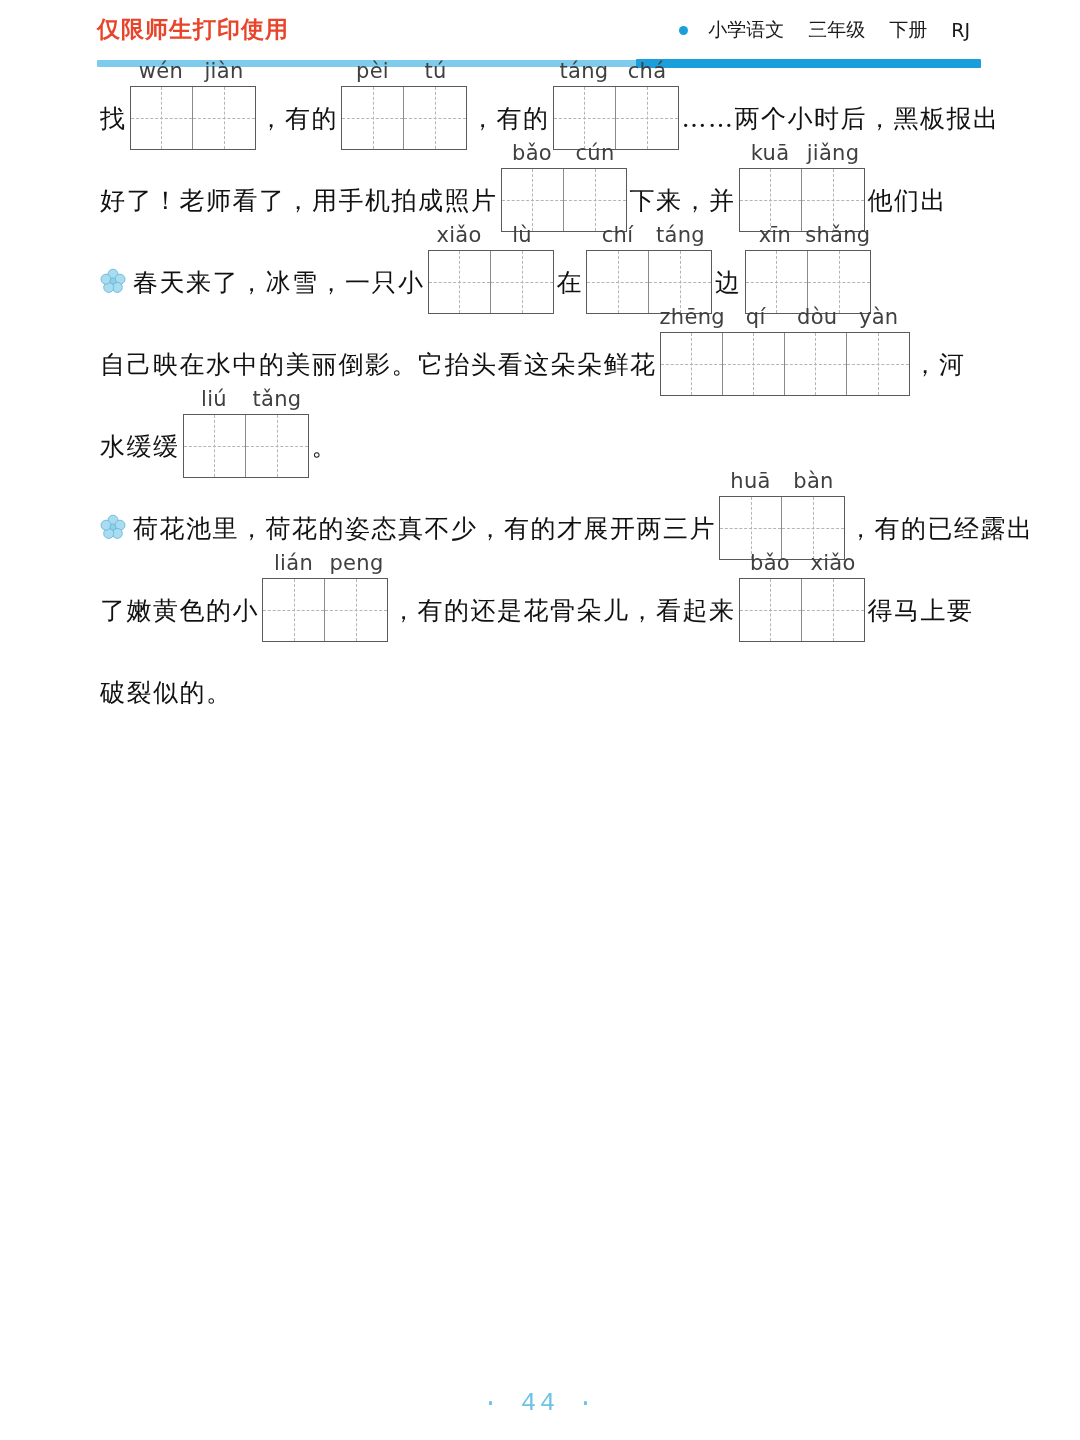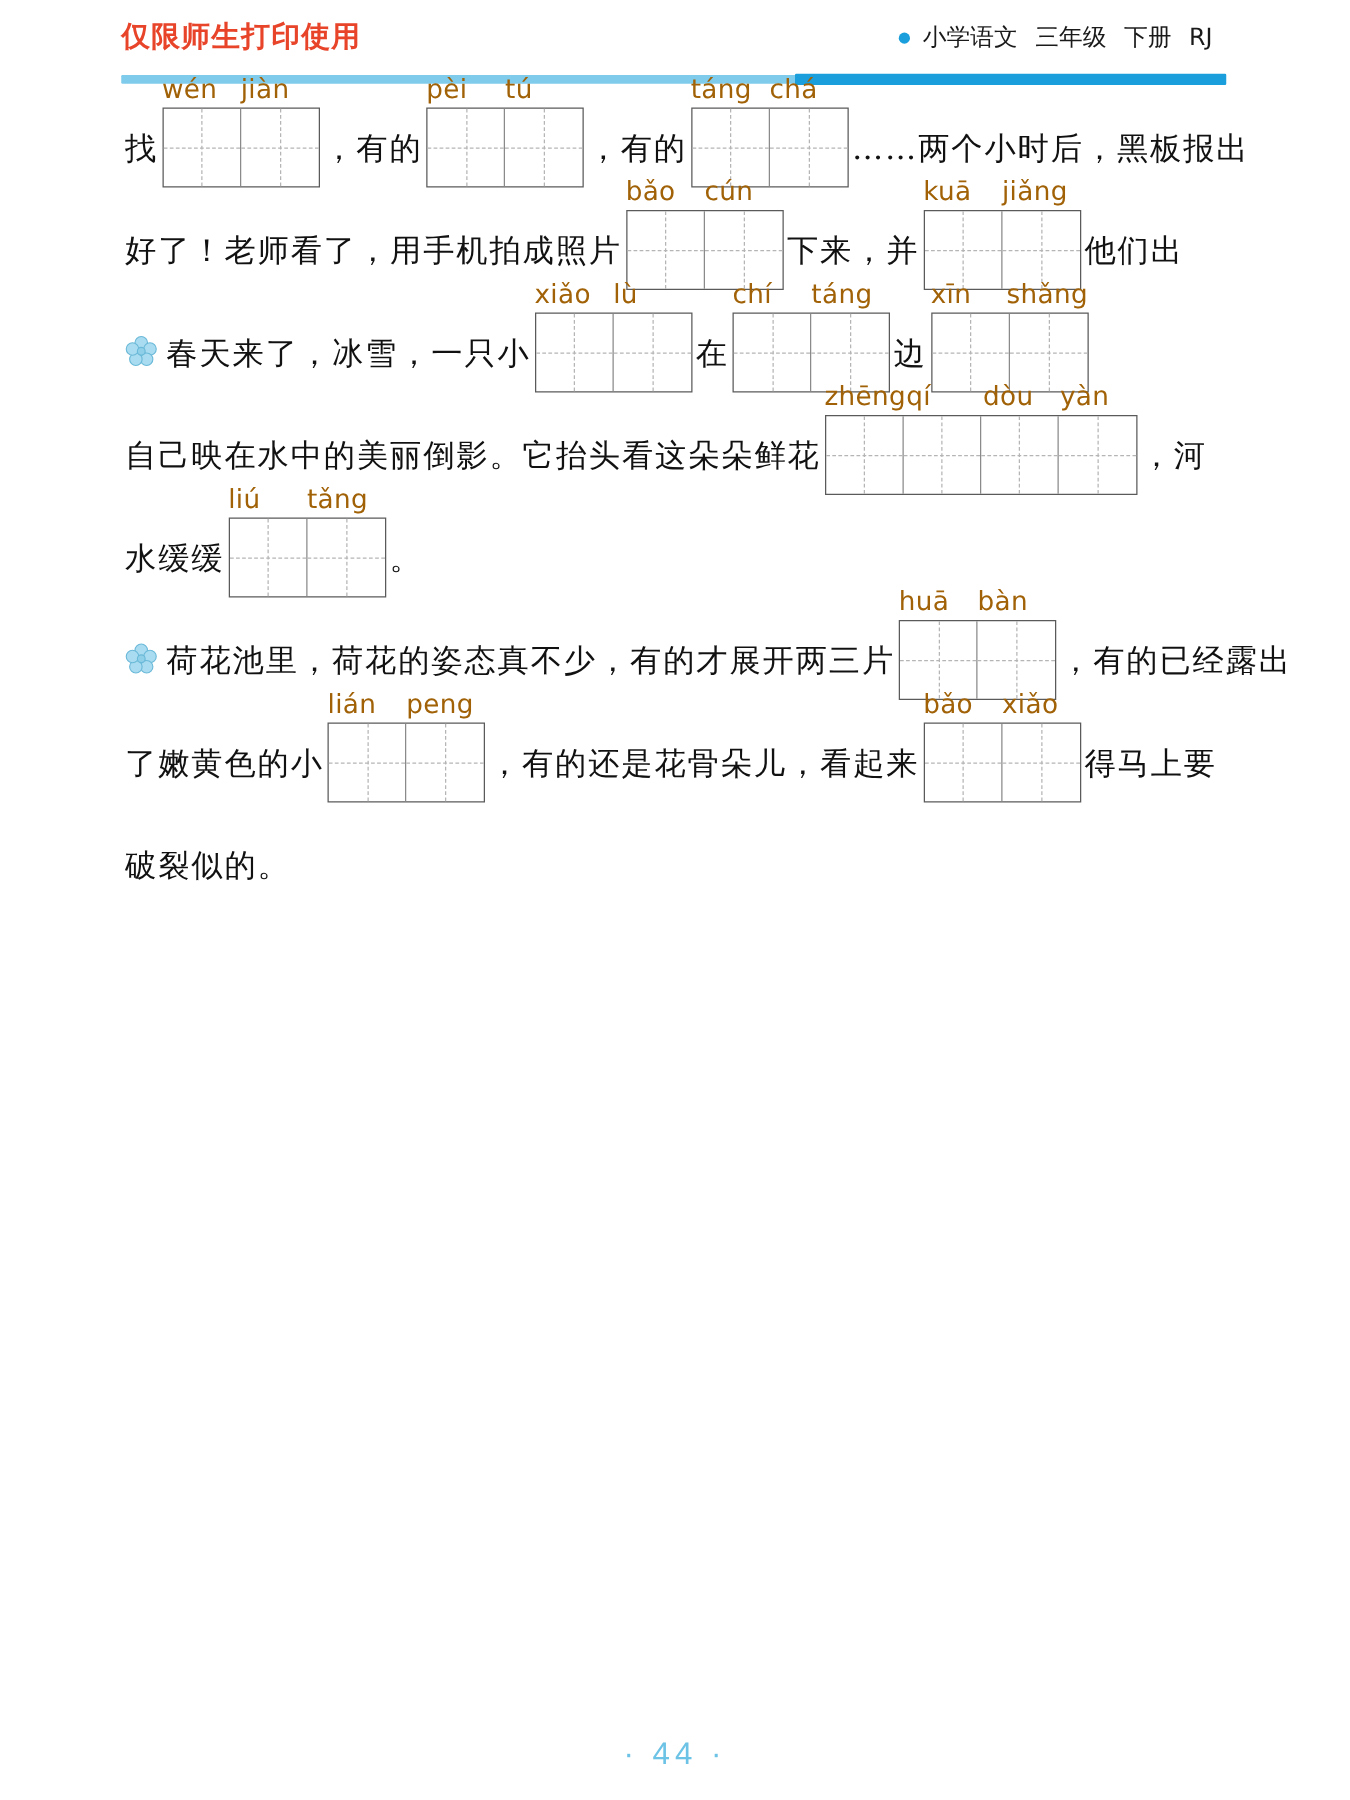--- a/index.html
+++ b/index.html
@@ -34,21 +34,21 @@
     color: #e8442a;
     letter-spacing: 1px;
     white-space: nowrap;
   }
   .book-meta {
     position: absolute;
     right: 98px;
     top: 3px;
     display: flex;
     align-items: center;
-    gap: 14px;
+    gap: 24px;
     white-space: nowrap;
   }
   .book-dot {
     width: 9px; height: 9px;
     border-radius: 50%;
     background: #1a9fdc;
     display: inline-block;
     margin-right: -4px;
   }
   .book-meta span.meta-text {
@@ -126,21 +126,22 @@
   }
   .pinyin-row {
     display: flex;
     width: 100%;
     justify-content: space-around;
     margin-bottom: 3px;
   }
   .pinyin {
     font-family: "DejaVu Sans", sans-serif;
     font-size: 21px;
-    color: #a16207;
+    color: #404040;
+    text-align: center;
     flex: 1 1 0;
     white-space: nowrap;
     letter-spacing: 0.3px;
   }
   .tzg {
     display: flex;
     border: 1.6px solid #5a5a5a;
     background: #fff;
   }
   .tzg .cell {
@@ -171,21 +172,21 @@
 
   
   .page-footer {
     position: absolute;
     bottom: 22px;
     left: 0;
     width: 1080px;
     text-align: center;
   }
   .page-number {
-    font-family: Liberation Sans, sans-serif;
+    font-family: Liberation Mono, monospace;
     font-size: 25px;
     color: #6cc3e5;
     letter-spacing: 4px;
   }
 </style>
 </head>
 <body>
 
 <div class="page-header">
   <div class="print-notice">仅限师生打印使用</div>

